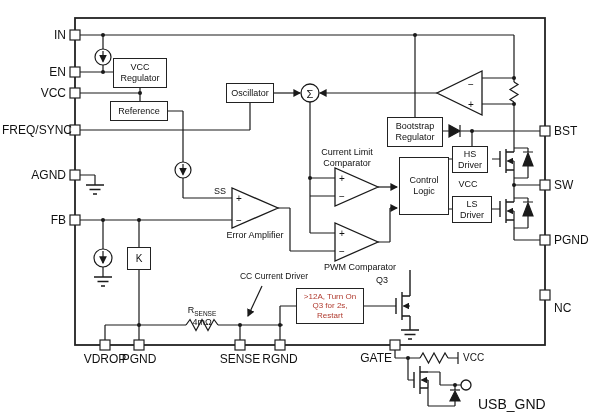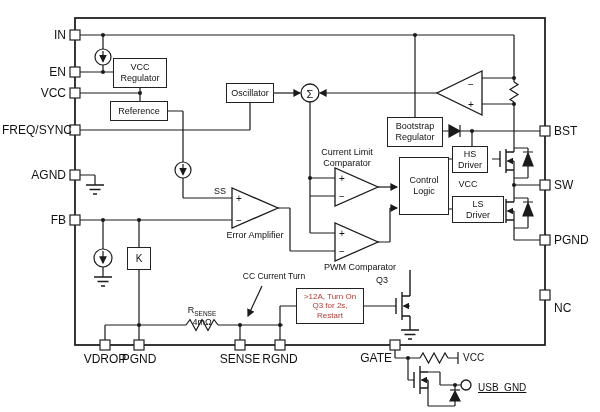--- a/index.html
+++ b/index.html
@@ -210,41 +210,41 @@
 <div class="blk" style="left:113px;top:58px;width:54px;height:30px;">VCC
 Regulator</div>
 <div class="blk" style="left:110px;top:101px;width:58px;height:20px;">Reference</div>
 <div class="blk" style="left:226px;top:83px;width:48px;height:20px;">Oscillator</div>
 <div class="blk" style="left:387px;top:117px;width:56px;height:30px;">Bootstrap
 Regulator</div>
 <div class="blk" style="left:399px;top:157px;width:50px;height:58px;">Control
 Logic</div>
 <div class="blk" style="left:452px;top:146px;width:36px;height:27px;">HS
 Driver</div>
-<div class="blk" style="left:452px;top:196px;width:52px;height:27px;">LS
+<div class="blk" style="left:452px;top:196px;width:40px;height:27px;">LS
 Driver</div>
 <div class="blk" style="left:127px;top:247px;width:24px;height:23px;font-size:10px;">K</div>
 <div class="blk warn" style="left:296px;top:288px;width:68px;height:36px;">&gt;12A, Turn On
 Q3 for 2s,
 Restart</div>
 
 <div class="lbl" style="left:312px;top:147px;width:70px;">Current Limit
 Comparator</div>
 <div class="lbl" style="left:218px;top:230px;width:74px;">Error Amplifier</div>
 <div class="lbl" style="left:318px;top:262px;width:84px;">PWM Comparator</div>
-<div class="lbl" style="left:237px;top:271px;width:74px;font-size:8.5px;">CC Current Turn</div>
+<div class="lbl" style="left:237px;top:271px;width:74px;font-size:8.5px;">CC Current Driver</div>
 <div class="lbl" style="left:211px;top:186px;width:18px;">SS</div>
 <div class="lbl" style="left:451px;top:179px;width:34px;">VCC</div>
 <div class="lbl" style="left:372px;top:275px;width:20px;">Q3</div>
 <div class="lbl" style="left:175px;top:294px;width:54px;">
   <span>R</span><sub class="sm">SENSE</sub>
   <div>4mΩ</div>
 </div>
 <div class="lbl la" style="left:463px;top:352px;width:34px;font-size:10px;">VCC</div>
-<div class="lbl la" style="left:478px;top:382px;width:64px;font-size:10px;text-decoration:underline;">USB_GND</div>
+<div class="lbl la" style="left:478px;top:396px;width:64px;font-size:14px;">USB_GND</div>
 
 <div class="pinlbl ra" style="left:2px;top:29px;width:64px;">IN</div>
 <div class="pinlbl ra" style="left:2px;top:66px;width:64px;">EN</div>
 <div class="pinlbl ra" style="left:2px;top:87px;width:64px;">VCC</div>
 <div class="pinlbl ra" style="left:2px;top:124px;width:64px;">FREQ/SYNC</div>
 <div class="pinlbl ra" style="left:2px;top:169px;width:64px;">AGND</div>
 <div class="pinlbl ra" style="left:2px;top:214px;width:64px;">FB</div>
 
 <div class="pinlbl la" style="left:554px;top:125px;width:44px;">BST</div>
 <div class="pinlbl la" style="left:554px;top:179px;width:44px;">SW</div>

